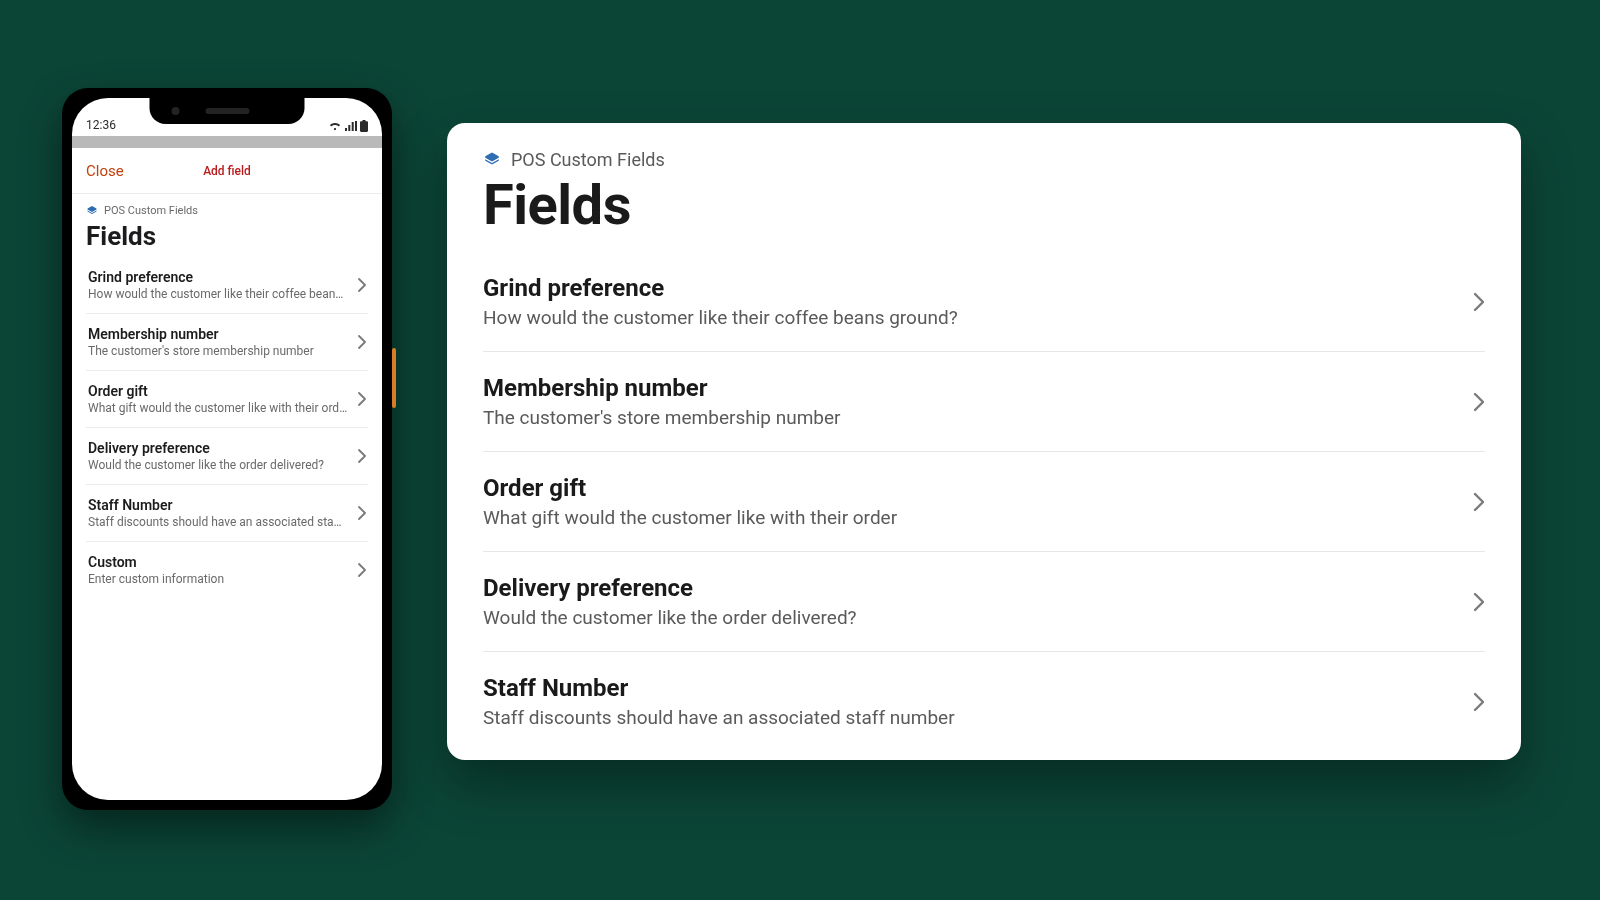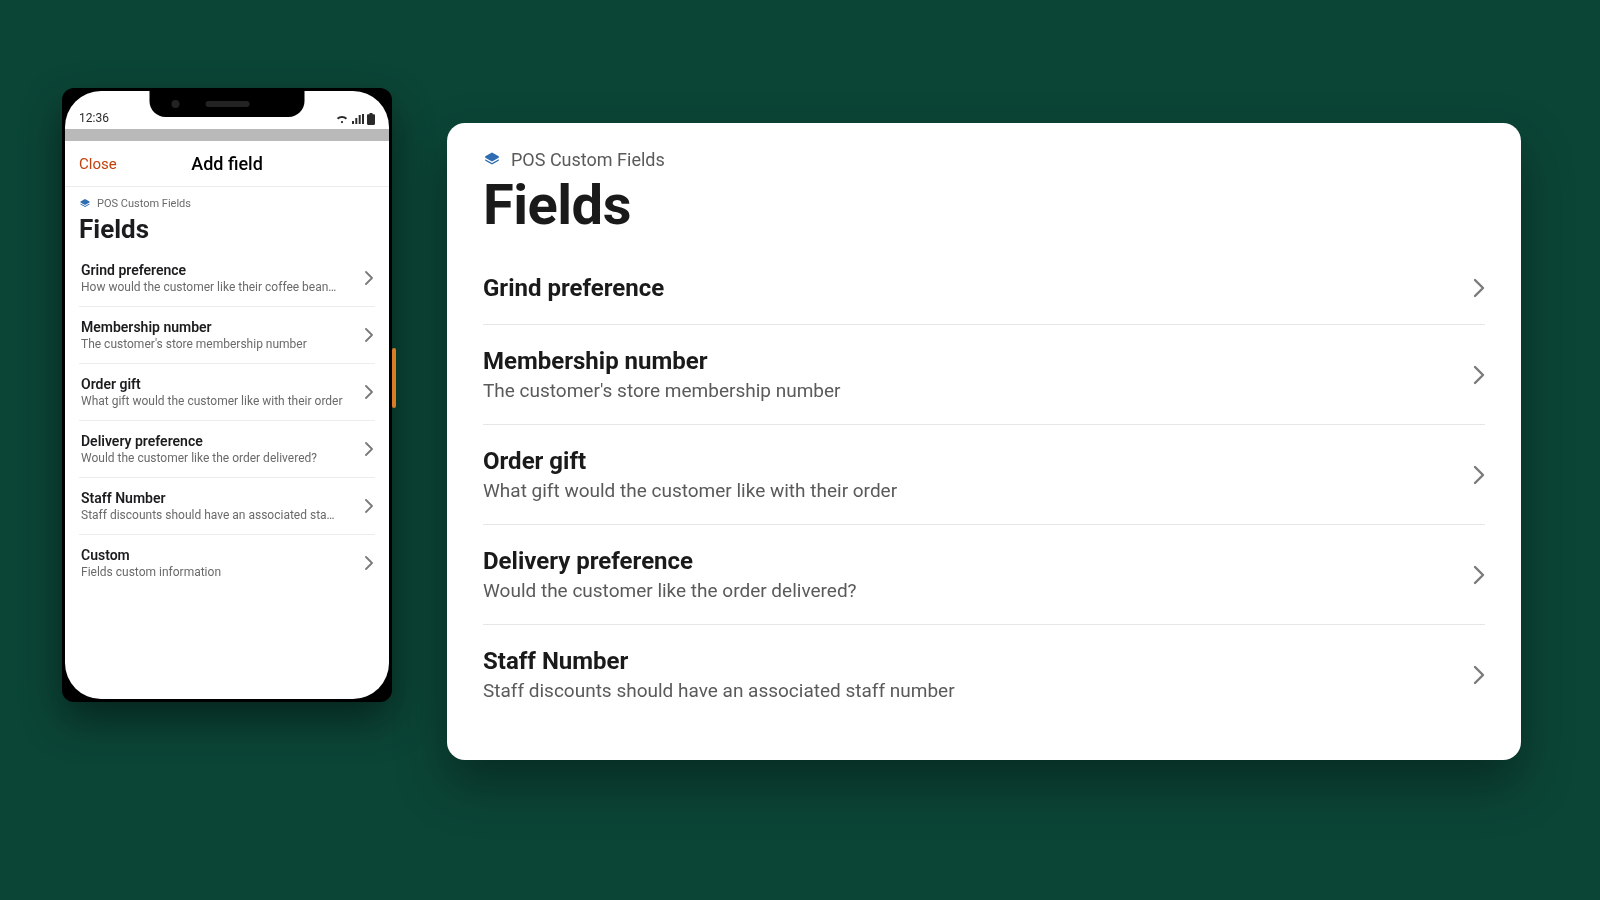--- a/index.html
+++ b/index.html
@@ -9,25 +9,25 @@
     font-family: -apple-system, BlinkMacSystemFont, "Segoe UI", Roboto, Helvetica, Arial, sans-serif;
     position: relative;
   }
 
   
   .phone-frame {
     position: absolute;
     left: 62px;
     top: 88px;
     width: 330px;
-    height: 614px;
+    height: 722px;
     background: #000;
-    border-radius: 12px;
+    border-radius: 26px;
     box-shadow: 0 18px 40px rgba(0,0,0,0.45);
-    padding: 3px;
+    padding: 10px;
   }
   .phone-side-button {
     position: absolute;
     right: -4px;
     top: 260px;
     width: 4px;
     height: 60px;
     background: #d97d26;
     border-radius: 2px;
   }
@@ -75,21 +75,21 @@
     justify-content: center;
     position: relative;
     border-bottom: 1px solid #ececec;
   }
   .sheet-close {
     position: absolute;
     left: 14px;
     color: #c2410c;
     font-size: 15px;
   }
-  .sheet-title { font-size: 18px; font-weight: 500; color: #000000; }
+  .sheet-title { font-size: 12px; font-weight: 500; color: #b91c1c; }
   .sheet-body { flex: 1; overflow: hidden; padding-top: 10px; }
   .app-label-row {
     display: flex; align-items: center; gap: 6px;
     padding: 0 14px 4px 14px;
   }
   .app-icon-sm {
     width: 12px; height: 12px;
   }
   .app-label { font-size: 11px; color: #6a6a6a; }
   .big-heading-sm {
@@ -237,21 +237,21 @@
             <div class="m-row-title">Staff Number</div>
             <div class="m-row-sub">Staff discounts should have an associated sta…</div>
           </div>
           <svg class="chev-sm" width="8" height="14" viewBox="0 0 8 14">
               <path d="M1 1l6 6-6 6" stroke="currentColor" stroke-width="1.8" fill="none" stroke-linecap="round" stroke-linejoin="round"></path>
             </svg>
         </div>
         <div class="m-row">
           <div class="m-row-text">
             <div class="m-row-title">Custom</div>
-            <div class="m-row-sub">Fields custom information</div>
+            <div class="m-row-sub">Enter custom information</div>
           </div>
           <svg class="chev-sm" width="8" height="14" viewBox="0 0 8 14">
               <path d="M1 1l6 6-6 6" stroke="currentColor" stroke-width="1.8" fill="none" stroke-linecap="round" stroke-linejoin="round"></path>
             </svg>
         </div>
       </div>
     </div>
 
     <div class="home-indicator"></div>
   </div>
@@ -262,20 +262,21 @@
     <svg width="18" height="18" viewBox="0 0 24 24">
         <path d="M12 2 3 7v2l9 5 9-5V7l-9-5zm-9 9v2l9 5 9-5v-2l-9 5-9-5z" fill="#2f6db3"></path>
       </svg>
     <span class="lbl">POS Custom Fields</span>
   </div>
   <h1>Fields</h1>
 
   <div class="p-row">
     <div class="p-row-text">
       <div class="p-title">Grind preference</div>
+      <div class="p-sub">How would the customer like their coffee beans ground?</div>
     </div>
     <svg class="chev-lg" width="12" height="20" viewBox="0 0 12 20">
         <path d="M2 2l8 8-8 8" stroke="currentColor" stroke-width="2.4" fill="none" stroke-linecap="round" stroke-linejoin="round"></path>
       </svg>
   </div>
   <div class="p-row">
     <div class="p-row-text">
       <div class="p-title">Membership number</div>
       <div class="p-sub">The customer's store membership number</div>
     </div>

